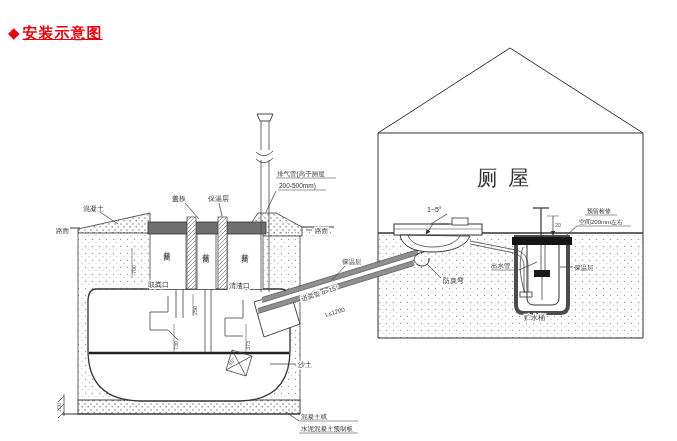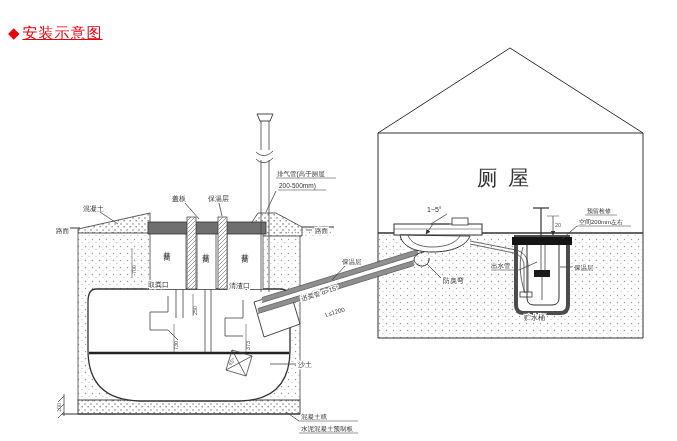--- a/index.html
+++ b/index.html
@@ -1,18 +1,18 @@
 <!DOCTYPE html>
 <html><head>
 <meta charset="utf-8">
 <style>
   html,body{margin:0;padding:0;background:#fff;}
   #stage{position:relative;width:677px;height:441px;background:#fff;overflow:hidden;
          font-family:"Liberation Sans","DejaVu Sans",sans-serif;}
-  #title-bar{position:absolute;left:8px;top:24px;color:#e8000d;font-weight:normal;
+  #title-bar{position:absolute;left:8px;top:24px;color:#e8000d;font-weight:bold;
              font-size:15px;letter-spacing:1px;text-decoration:underline;white-space:nowrap;}
   #title-bar .marker{margin-right:2px;text-decoration:none;display:inline-block;}
   svg text{fill:#333;font-family:"Liberation Sans","DejaVu Sans",sans-serif;}
   .halo{paint-order:stroke;stroke:#ffffff;stroke-width:2.5px;}
   .vtext{writing-mode:vertical-rl;text-orientation:upright;letter-spacing:2px;}
   .ul{stroke:#555;stroke-width:0.6;}
   .thin{stroke:#444;stroke-width:0.8;fill:none;}
   .dim{font-size:5.5px;fill:#555;}
 </style>
 </head>

